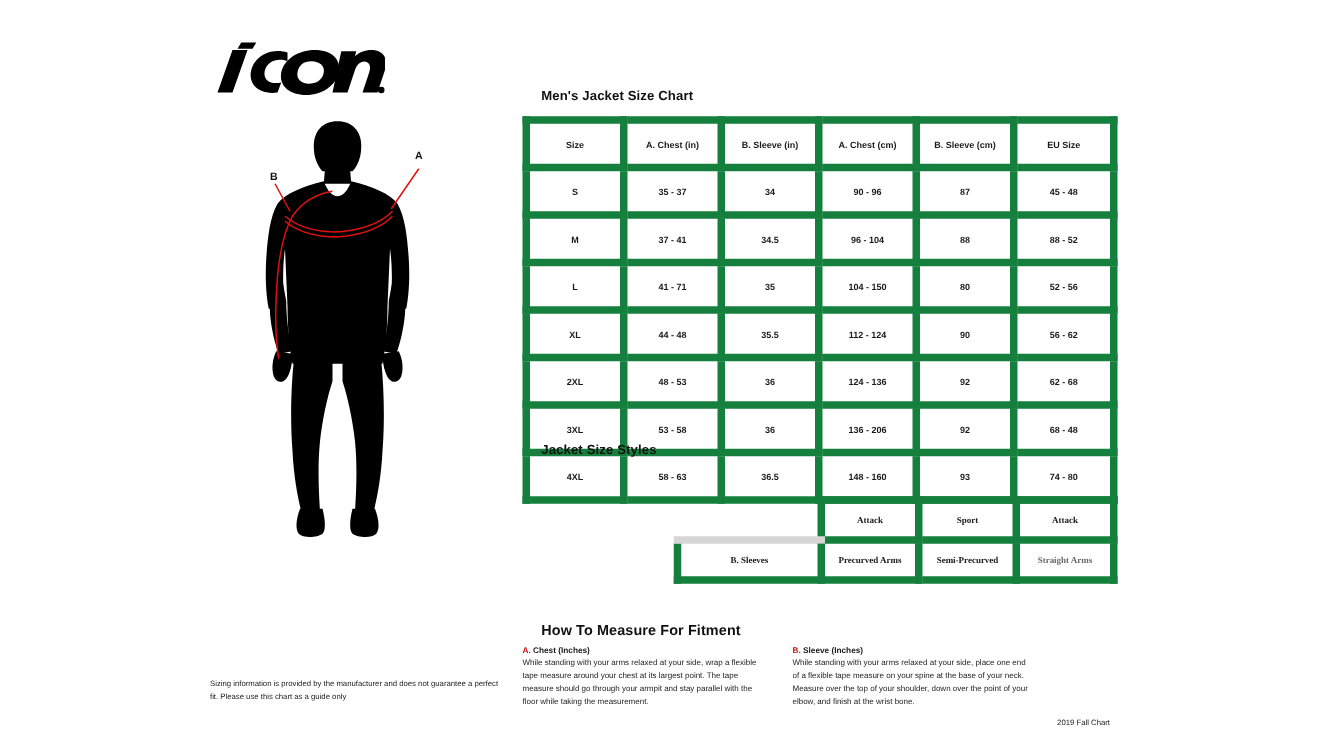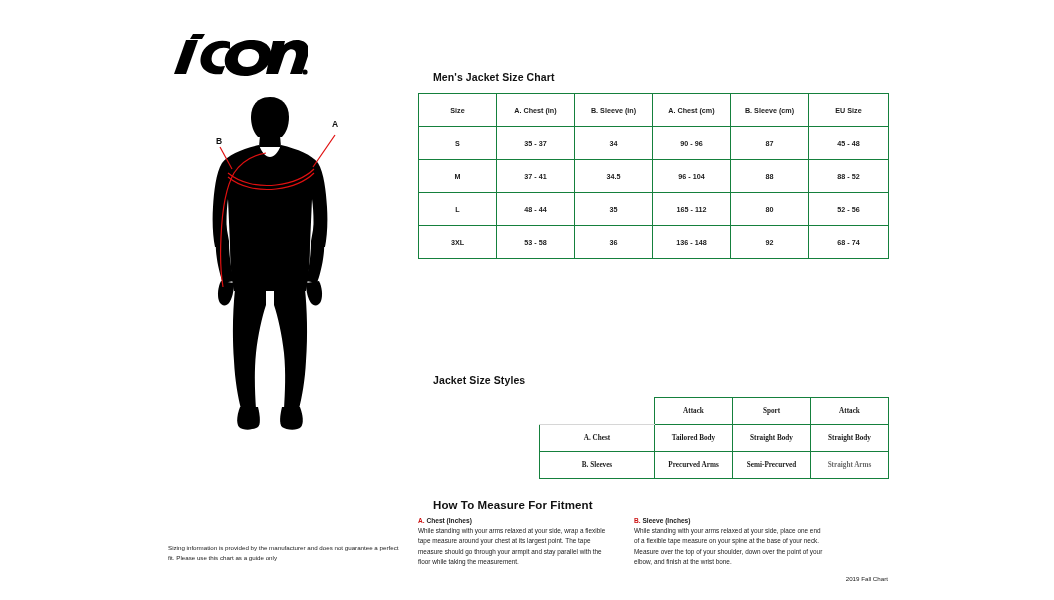--- a/index.html
+++ b/index.html
@@ -81,29 +81,29 @@
 
   .section-title {
     font-size: 10.5px;
     font-weight: bold;
     color: #111;
     letter-spacing: 0.1px;
     padding-left: 15px;
   }
 
   #size-chart-title { position: absolute; left: 0; top: 71px; }
-  #styles-title { position: absolute; left: 0; top: 374px; }
+  #styles-title { position: absolute; left: 0; top: 354px; }
   #measure-title { position: absolute; left: 0; top: 499px; font-size: 11.5px; }
 
   table {
     border-collapse: collapse;
     table-layout: fixed;
   }
   table td, table th {
-    border: 1px solid #15803d;
+    border: 6px solid #15803d;
     font-size: 7.2px;
     font-weight: bold;
     text-align: center;
     color: #1a1a1a;
     height: 32px;
     padding: 0;
     vertical-align: middle;
   }
 
   #size-table {
@@ -266,33 +266,57 @@
       <tr>
         <td>M</td>
         <td>37 - 41</td>
         <td>34.5</td>
         <td>96 - 104</td>
         <td>88</td>
         <td>88 - 52</td>
       </tr>
       <tr>
         <td>L</td>
-        <td>48 - 44</td>
+        <td>41 - 71</td>
         <td>35</td>
-        <td>165 - 112</td>
+        <td>104 - 150</td>
         <td>80</td>
         <td>52 - 56</td>
+      </tr>
+      <tr>
+        <td>XL</td>
+        <td>44 - 48</td>
+        <td>35.5</td>
+        <td>112 - 124</td>
+        <td>90</td>
+        <td>56 - 62</td>
+      </tr>
+      <tr>
+        <td>2XL</td>
+        <td>48 - 53</td>
+        <td>36</td>
+        <td>124 - 136</td>
+        <td>92</td>
+        <td>62 - 68</td>
       </tr>
       <tr>
         <td>3XL</td>
         <td>53 - 58</td>
         <td>36</td>
-        <td>136 - 148</td>
+        <td>136 - 206</td>
         <td>92</td>
-        <td>68 - 74</td>
+        <td>68 - 48</td>
+      </tr>
+      <tr>
+        <td>4XL</td>
+        <td>58 - 63</td>
+        <td>36.5</td>
+        <td>148 - 160</td>
+        <td>93</td>
+        <td>74 - 80</td>
       </tr>
     </tbody>
   </table>
 
   <div class="section-title" id="styles-title">Jacket Size Styles</div>
 
   <table id="styles-table">
     <colgroup>
       <col class="s0">
         <col class="s1">
@@ -301,26 +325,20 @@
     </colgroup>
     <thead>
       <tr>
         <td class="blank"></td>
         <td>Attack</td>
         <td>Sport</td>
         <td>Attack</td>
       </tr>
     </thead>
     <tbody>
-      <tr>
-        <td>A. Chest</td>
-        <td>Tailored Body</td>
-        <td>Straight Body</td>
-        <td>Straight Body</td>
-      </tr>
       <tr>
         <td>B. Sleeves</td>
         <td>Precurved Arms</td>
         <td>Semi-Precurved</td>
         <td class="relaxed-arms">Straight Arms</td>
       </tr>
     </tbody>
   </table>
 
   <div class="section-title" id="measure-title">How To Measure For Fitment</div>

